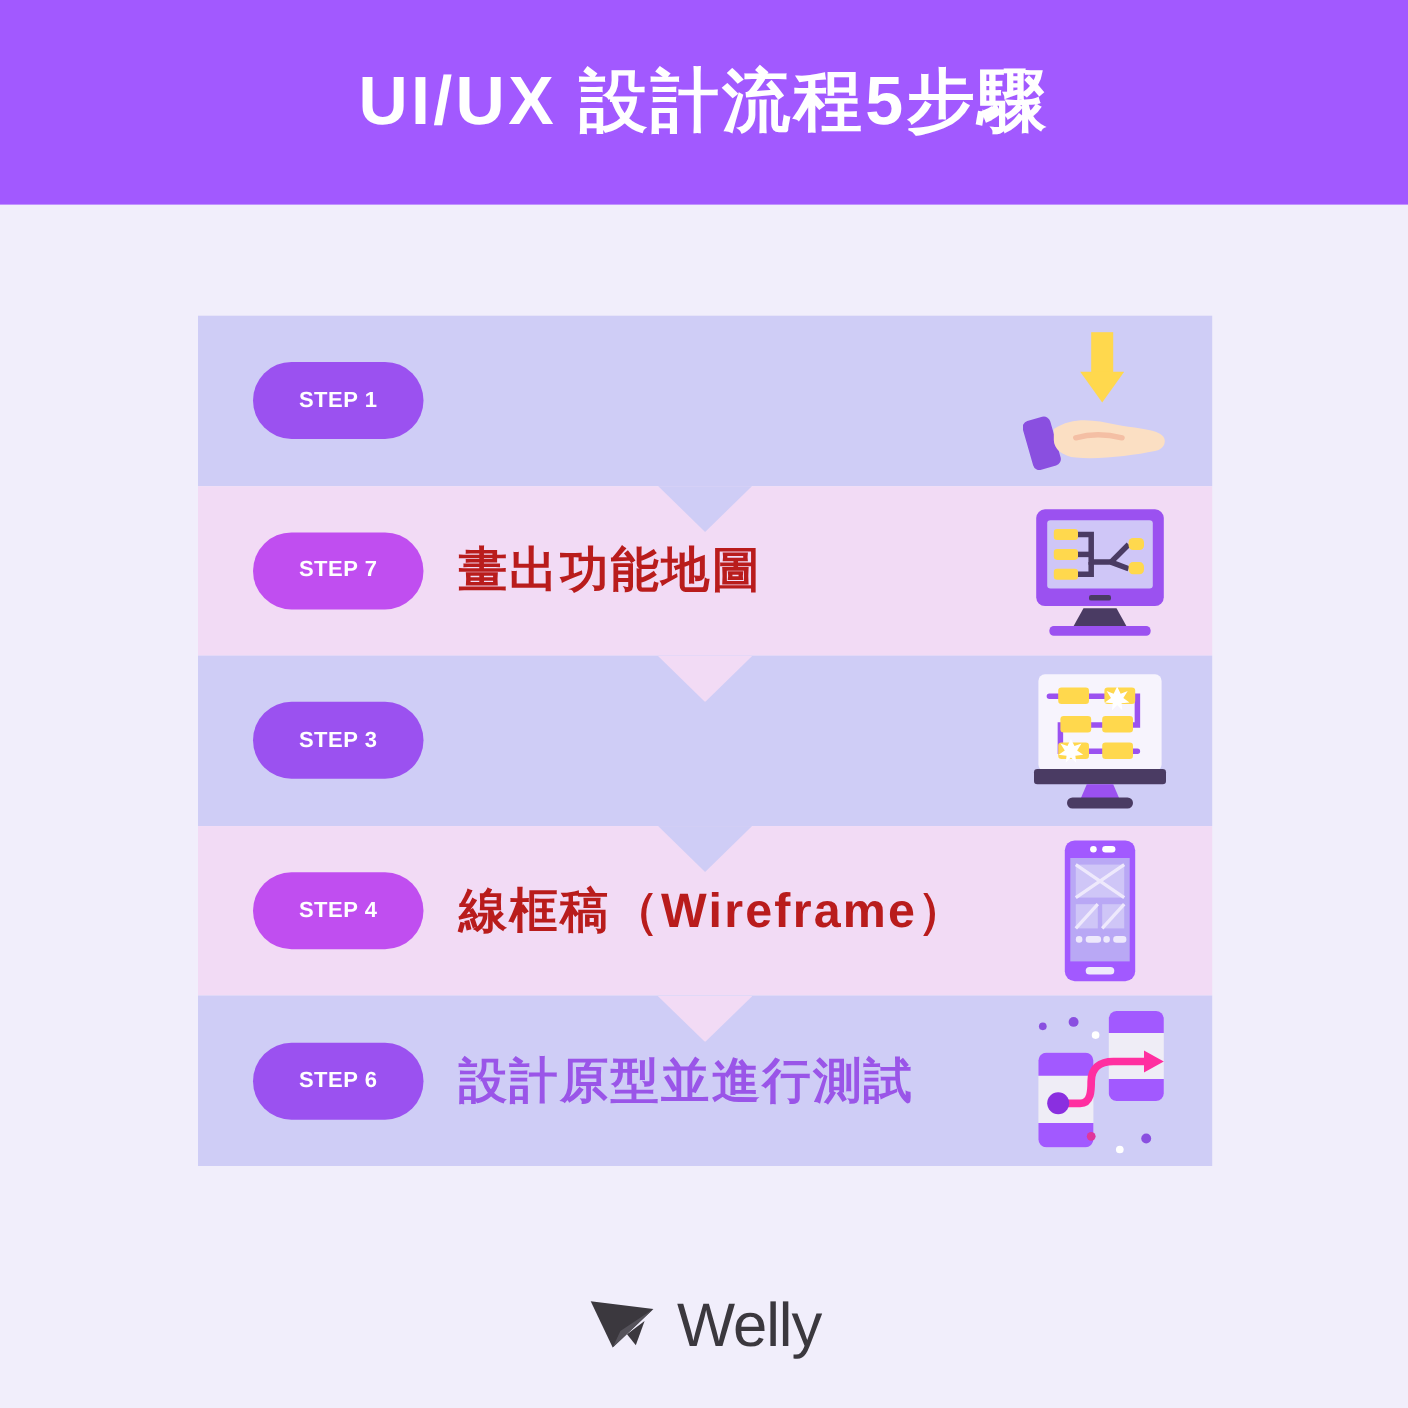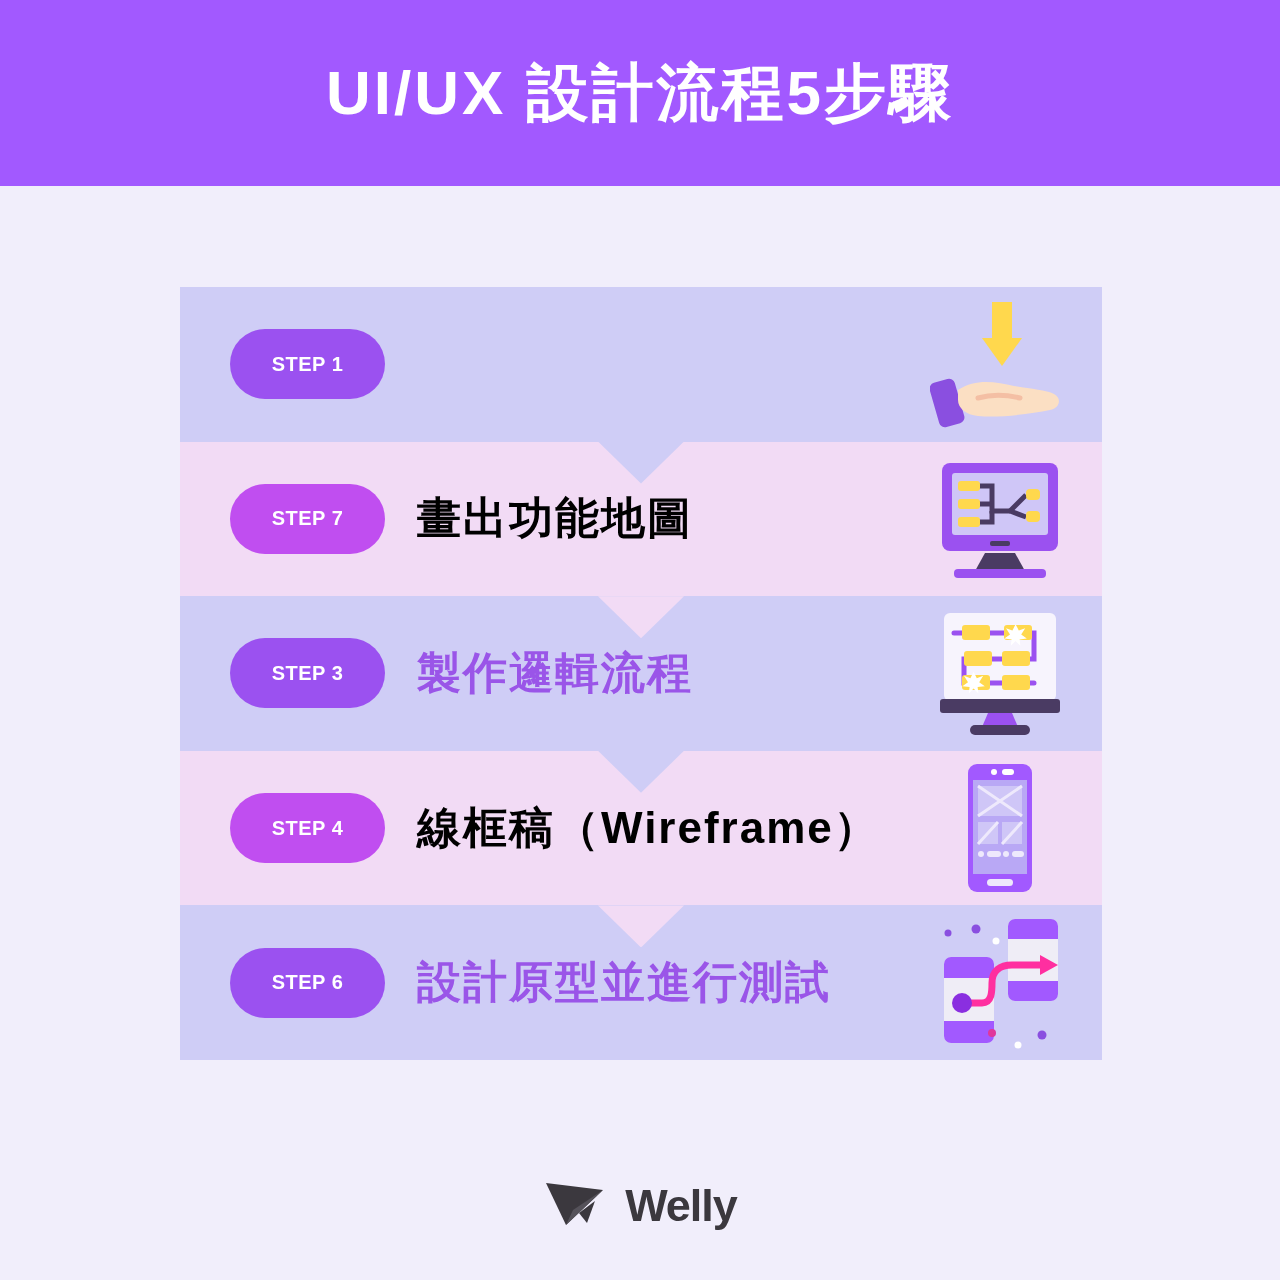--- a/index.html
+++ b/index.html
@@ -93,21 +93,21 @@
   
   .step-title {
     margin-left: 32px;
     color: #9a55e8;
     font-size: 44px;
     font-weight: bold;
     letter-spacing: 2px;
     white-space: nowrap;
     z-index: 4;
   }
-  .tone-b .step-title { color: #000000; }
+  .tone-b .step-title { color: #b91c1c; }
 
   
   .step-art {
     position: absolute;
     right: 32px;
     top: 50%;
     transform: translateY(-50%);
     width: 140px;
     height: 140px;
     display: flex;
@@ -122,22 +122,22 @@
     top: 1160px;
     width: 1280px;
     height: 90px;
     display: flex;
     align-items: center;
     justify-content: center;
     gap: 16px;
   }
   #footer-wordmark {
     color: #3b383e;
-    font-size: 45px;
-    font-weight: bold;
+    font-size: 56px;
+    font-weight: normal;
     letter-spacing: -1px;
     line-height: 1;
   }
 </style>
 </head>
 <body>
 
 <div id="header-band">
   <h1 id="header-title">UI/UX 設計流程5步驟</h1>
 </div>
@@ -193,21 +193,20 @@
         <rect x="96" y="62" width="14" height="11" rx="4" fill="#ffd84d"></rect>
       </svg>
     </div>
     <div class="chevron chevron-b"></div>
   </div>
 
   <div class="step-row tone-a">
     <div class="badge badge-a">
       <span class="badge-label">STEP 3</span>
     </div>
-    <div class="step-title">製作邏輯流程</div>
     <div class="step-art">
       <svg width="140" height="140" viewBox="0 0 140 140">
 
         <rect x="14" y="10" width="112" height="88" rx="6" fill="#f7f4fd"></rect>
 
         <path d="M24 30 H104 V56 H34 V80 H104" stroke="#9b51f0" stroke-width="5" fill="none" stroke-linecap="round"></path>
 
         <rect x="32" y="22" width="28" height="15" rx="3" fill="#ffd84d"></rect>
         <rect x="74" y="22" width="28" height="15" rx="3" fill="#ffd84d"></rect>
 

